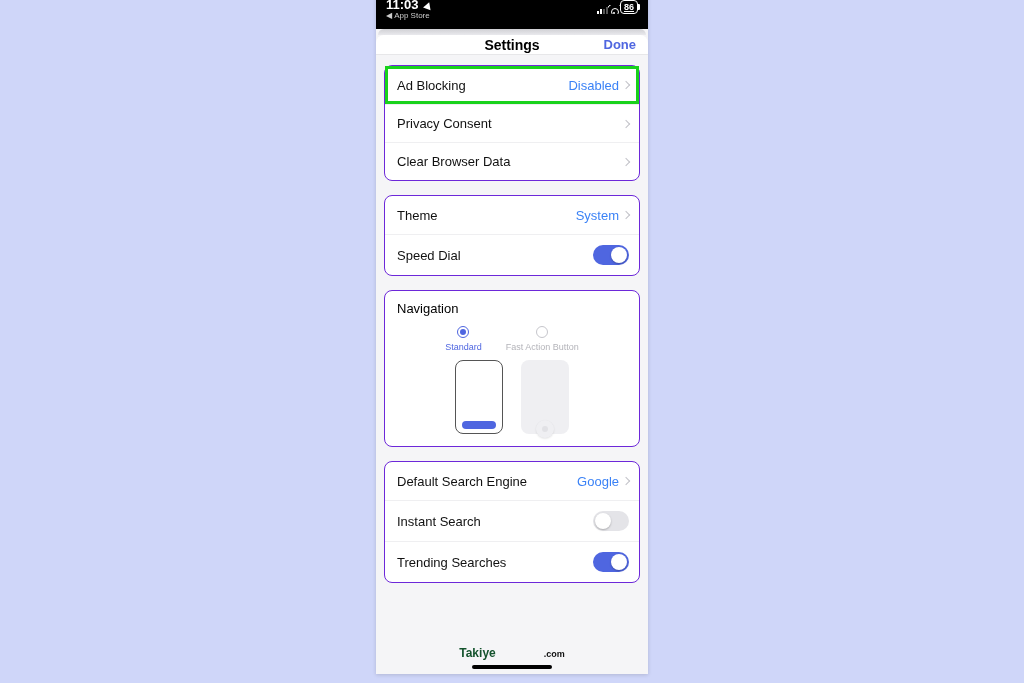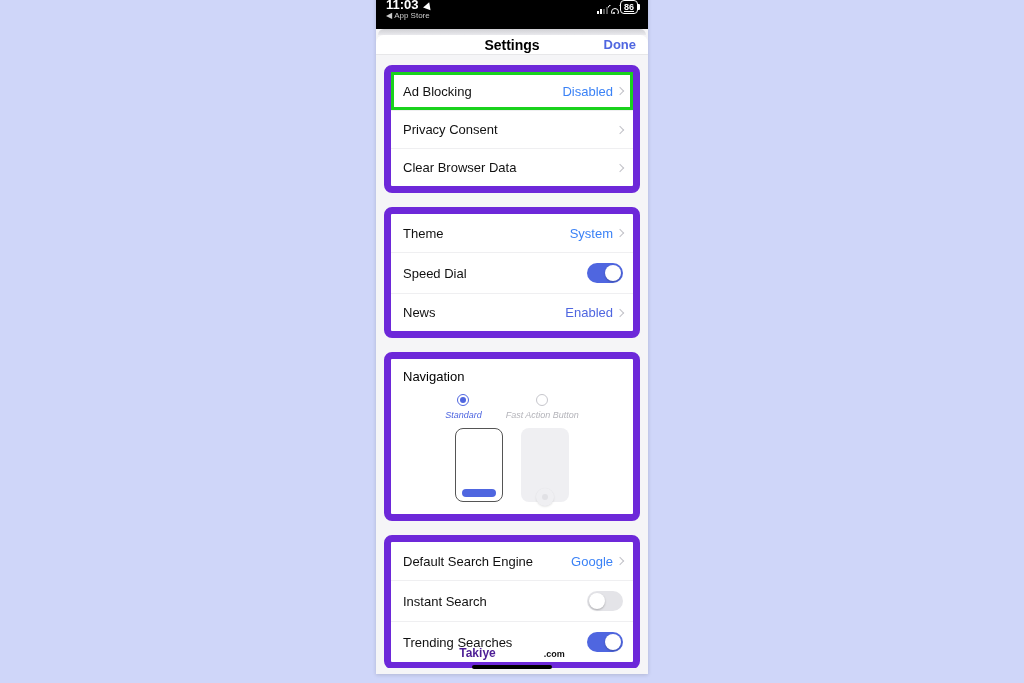--- a/index.html
+++ b/index.html
@@ -92,21 +92,21 @@
   .content {
     padding: 0 8px 0 8px;
     height: calc(100% - 76px);
     overflow: hidden;
   }
 
   .group {
     background: #fff;
     border-radius: 8px;
     margin-bottom: 14px;
-    border: 7px solid #6d28d9;
+    border: 1px solid #6d28d9;
   }
 
   .row {
     display: flex;
     align-items: center;
     justify-content: space-between;
     padding: 10px 10px 10px 12px;
     font-size: 13px;
     position: relative;
     min-height: 38px;
@@ -148,21 +148,21 @@
     top: 2px;
     box-shadow: 0 1px 2px rgba(0,0,0,.25);
   }
   .toggle.on  .knob { right: 2px; }
   .toggle.off .knob { left: 2px; }
 
   
   .nav-section { padding: 10px 12px 12px; }
   .nav-title { font-size: 13px; margin-bottom: 10px; }
   .nav-options { display: flex; justify-content: center; gap: 24px; margin-bottom: 8px;}
-  .nav-opt { display:flex; flex-direction:column; align-items:center; gap:4px;font-style:italic; }
+  .nav-opt { display:flex; flex-direction:column; align-items:center; gap:4px; }
   .radio {
     width: 12px; height: 12px; border-radius: 50%;
     border: 1.5px solid #c6c6cc;
     display:flex; align-items:center; justify-content:center;
   }
   .radio.selected { border-color:#4f66e0; }
   .radio.selected::after {
     content:""; width:6px; height:6px; background:#4f66e0; border-radius:50%;
   }
   .nav-opt .opt-label { font-size: 9px; }
@@ -189,21 +189,21 @@
     position:absolute; bottom:0px; left:50%; transform:translateX(-50%);
     width:10px; height:10px; background:#cfcfd4; border-radius:50%;
   }
 
   .watermark {
     position:absolute; left:50%; transform:translateX(-50%);
     bottom: 14px;
     font-size: 12px; font-weight:700;
     pointer-events:none;
   }
-  .watermark .t { color:#4c1d95; }
+  .watermark .t { color:#14532d; }
   .watermark .c { color:#111; font-size:9px; font-weight:700;padding-left:48px;}
   .home-indicator{
     position:absolute; bottom:5px; left:50%; transform:translateX(-50%);
     width:80px; height:4px; background:#000; border-radius:3px;
   }
 
   .loc-icon{
     width:0;height:0;
     border-left:4px solid transparent;
     border-right:4px solid transparent;
@@ -298,27 +298,20 @@
         <span class="value">
           <span>System</span>
           <span class="chevron"></span>
         </span>
       </div>
       <div class="row">
         <span class="label">Speed Dial</span>
         <span class="toggle on">
             <span class="knob"></span>
           </span>
-      </div>
-      <div class="row">
-        <span class="label">News</span>
-        <span class="value link">
-          <span>Enabled</span>
-          <span class="chevron"></span>
-        </span>
       </div>
     </div>
 
     <div class="group">
       <div class="nav-section">
         <div class="nav-title">Navigation</div>
         <div class="nav-options">
           <div class="nav-opt selected">
             <span class="radio selected"></span>
             <span class="opt-label">Standard</span>

